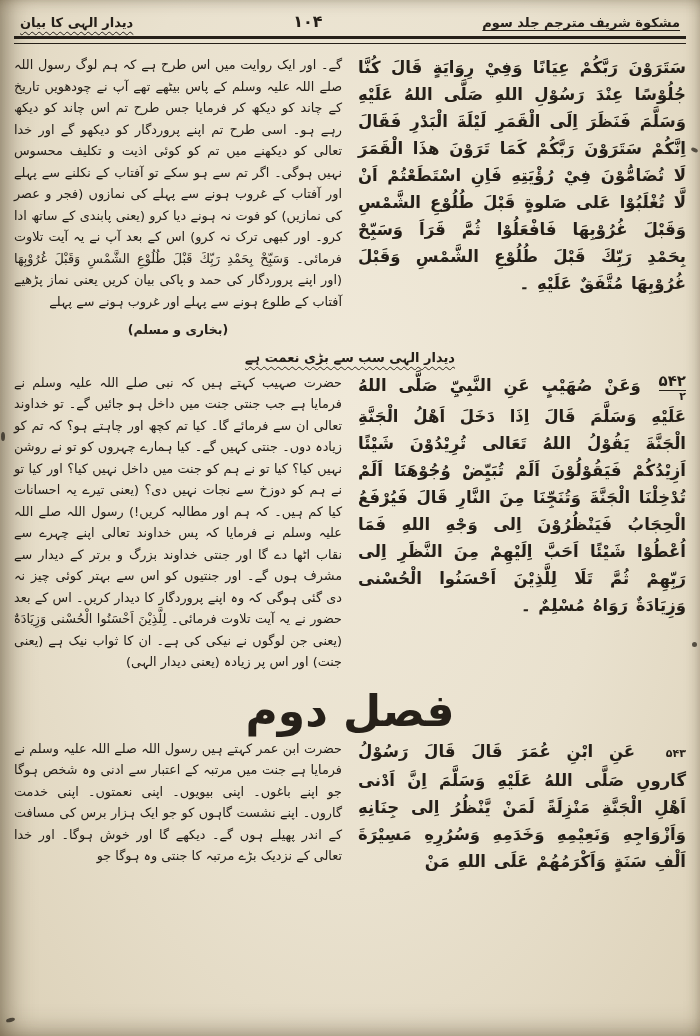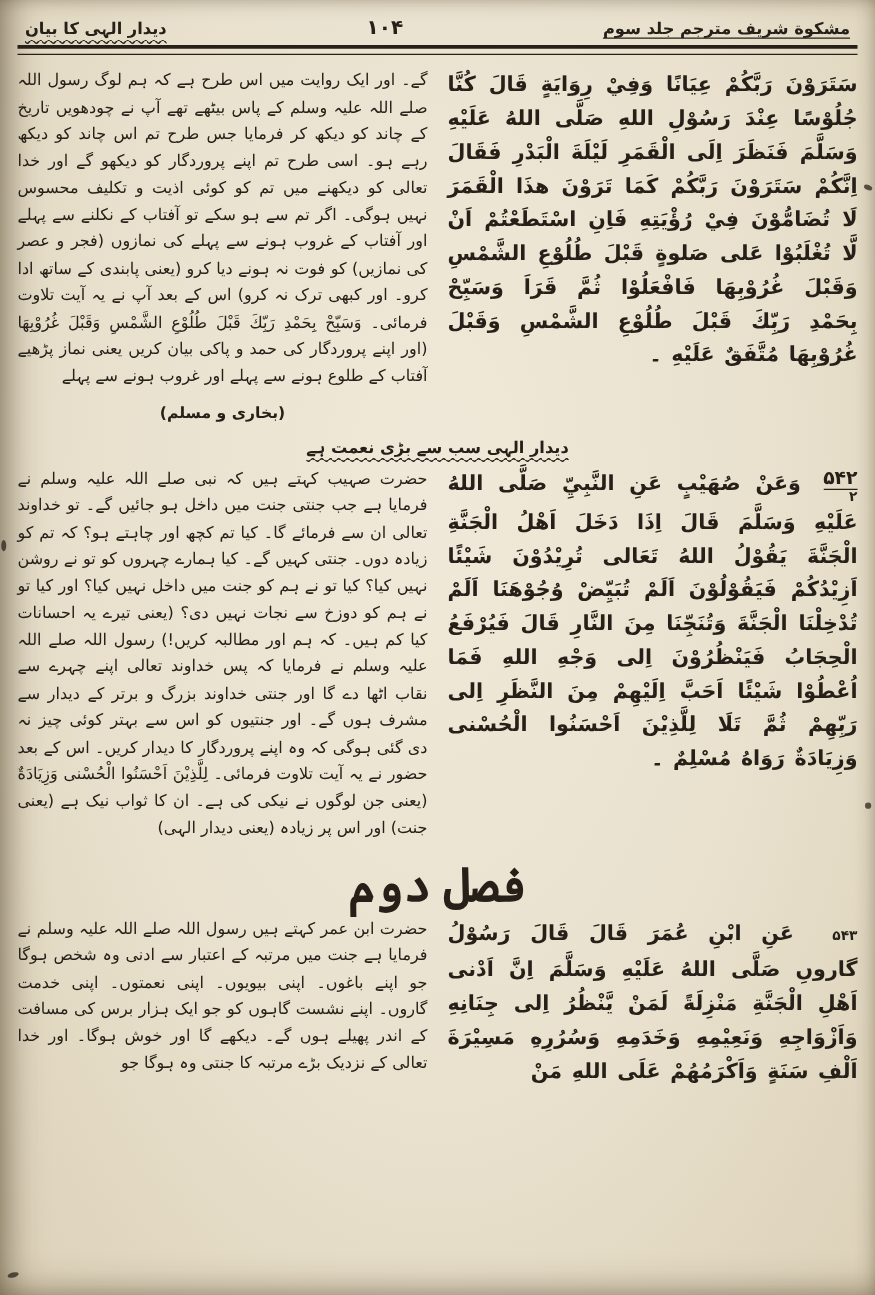--- a/index.html
+++ b/index.html
@@ -39,21 +39,21 @@
     .col-urdu { flex:1 1 auto; font-size:12.8px; line-height:21.5px; }
 
     .hnum-stack { display:inline-flex; flex-direction:column; align-items:flex-start; vertical-align:top; margin-left:6px; }
     .hnum { font-size:15px; border-bottom:1.5px solid var(--ink); line-height:1.25; }
     .hnum-sub { font-size:11px; line-height:1.1; font-weight:bold; }
     .hnum-inline { font-size:11px; margin-left:15px; }
 
     .source-line { text-align:center; margin-top:7px; font-size:12.5px; font-weight:bold; }
 
     .sec-heading { text-align:center; font-size:13px; font-weight:bold; margin:9px 0 7px; }
-    .chapter-title { text-align:center; font-size:38px; font-weight:bold; margin:12px 0 2px; letter-spacing:0;font-family:Liberation Serif, serif; }
+    .chapter-title { text-align:center; font-size:44px; font-weight:bold; margin:12px 0 2px; letter-spacing:0; }
     .chapter-sub { text-align:center; font-size:15px; font-weight:bold; margin:2px 0 9px; }
 
     .speck { position:absolute; background:#2a241c; border-radius:50%; opacity:.75; }
     .speck-a { width:7px; height:4px; right:2px; top:148px; transform:rotate(25deg); }
     .speck-b { width:4px; height:9px; left:1px; top:432px; }
     .speck-c { width:5px; height:5px; right:3px; top:642px; }
     .speck-d { width:9px; height:4px; left:6px; bottom:14px; transform:rotate(-15deg); }
   </style>
 </head>
 <body>

